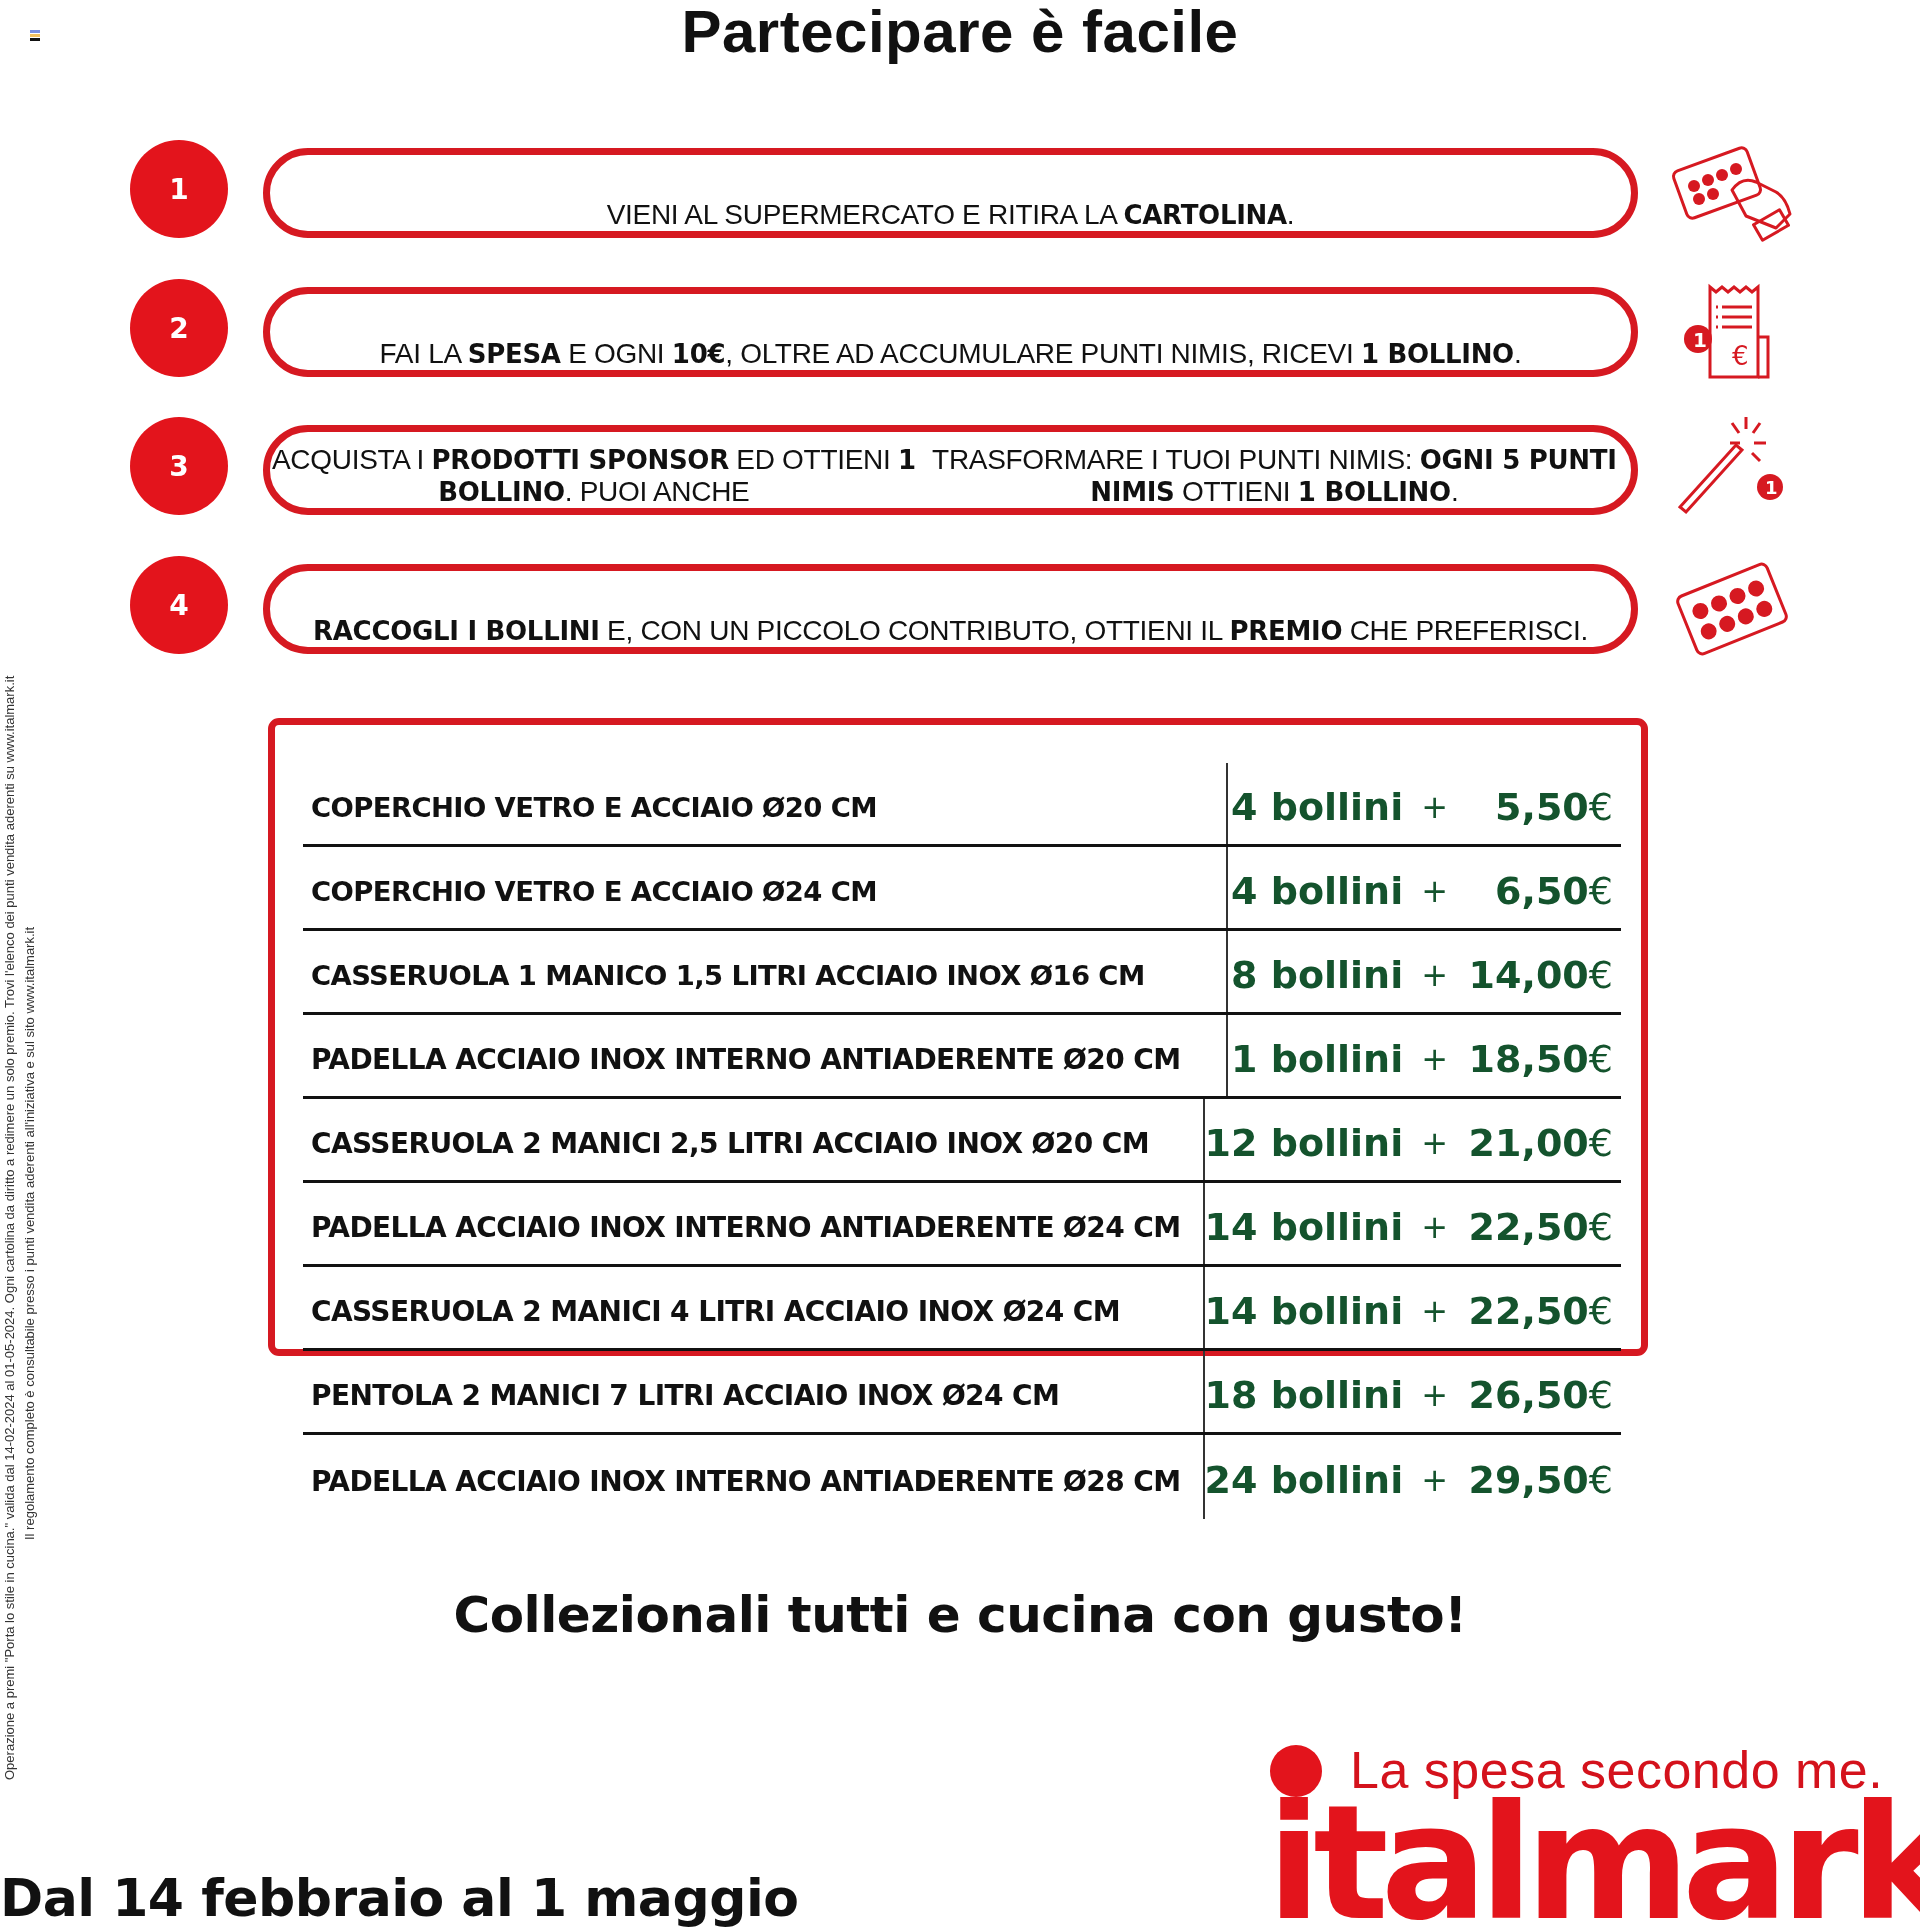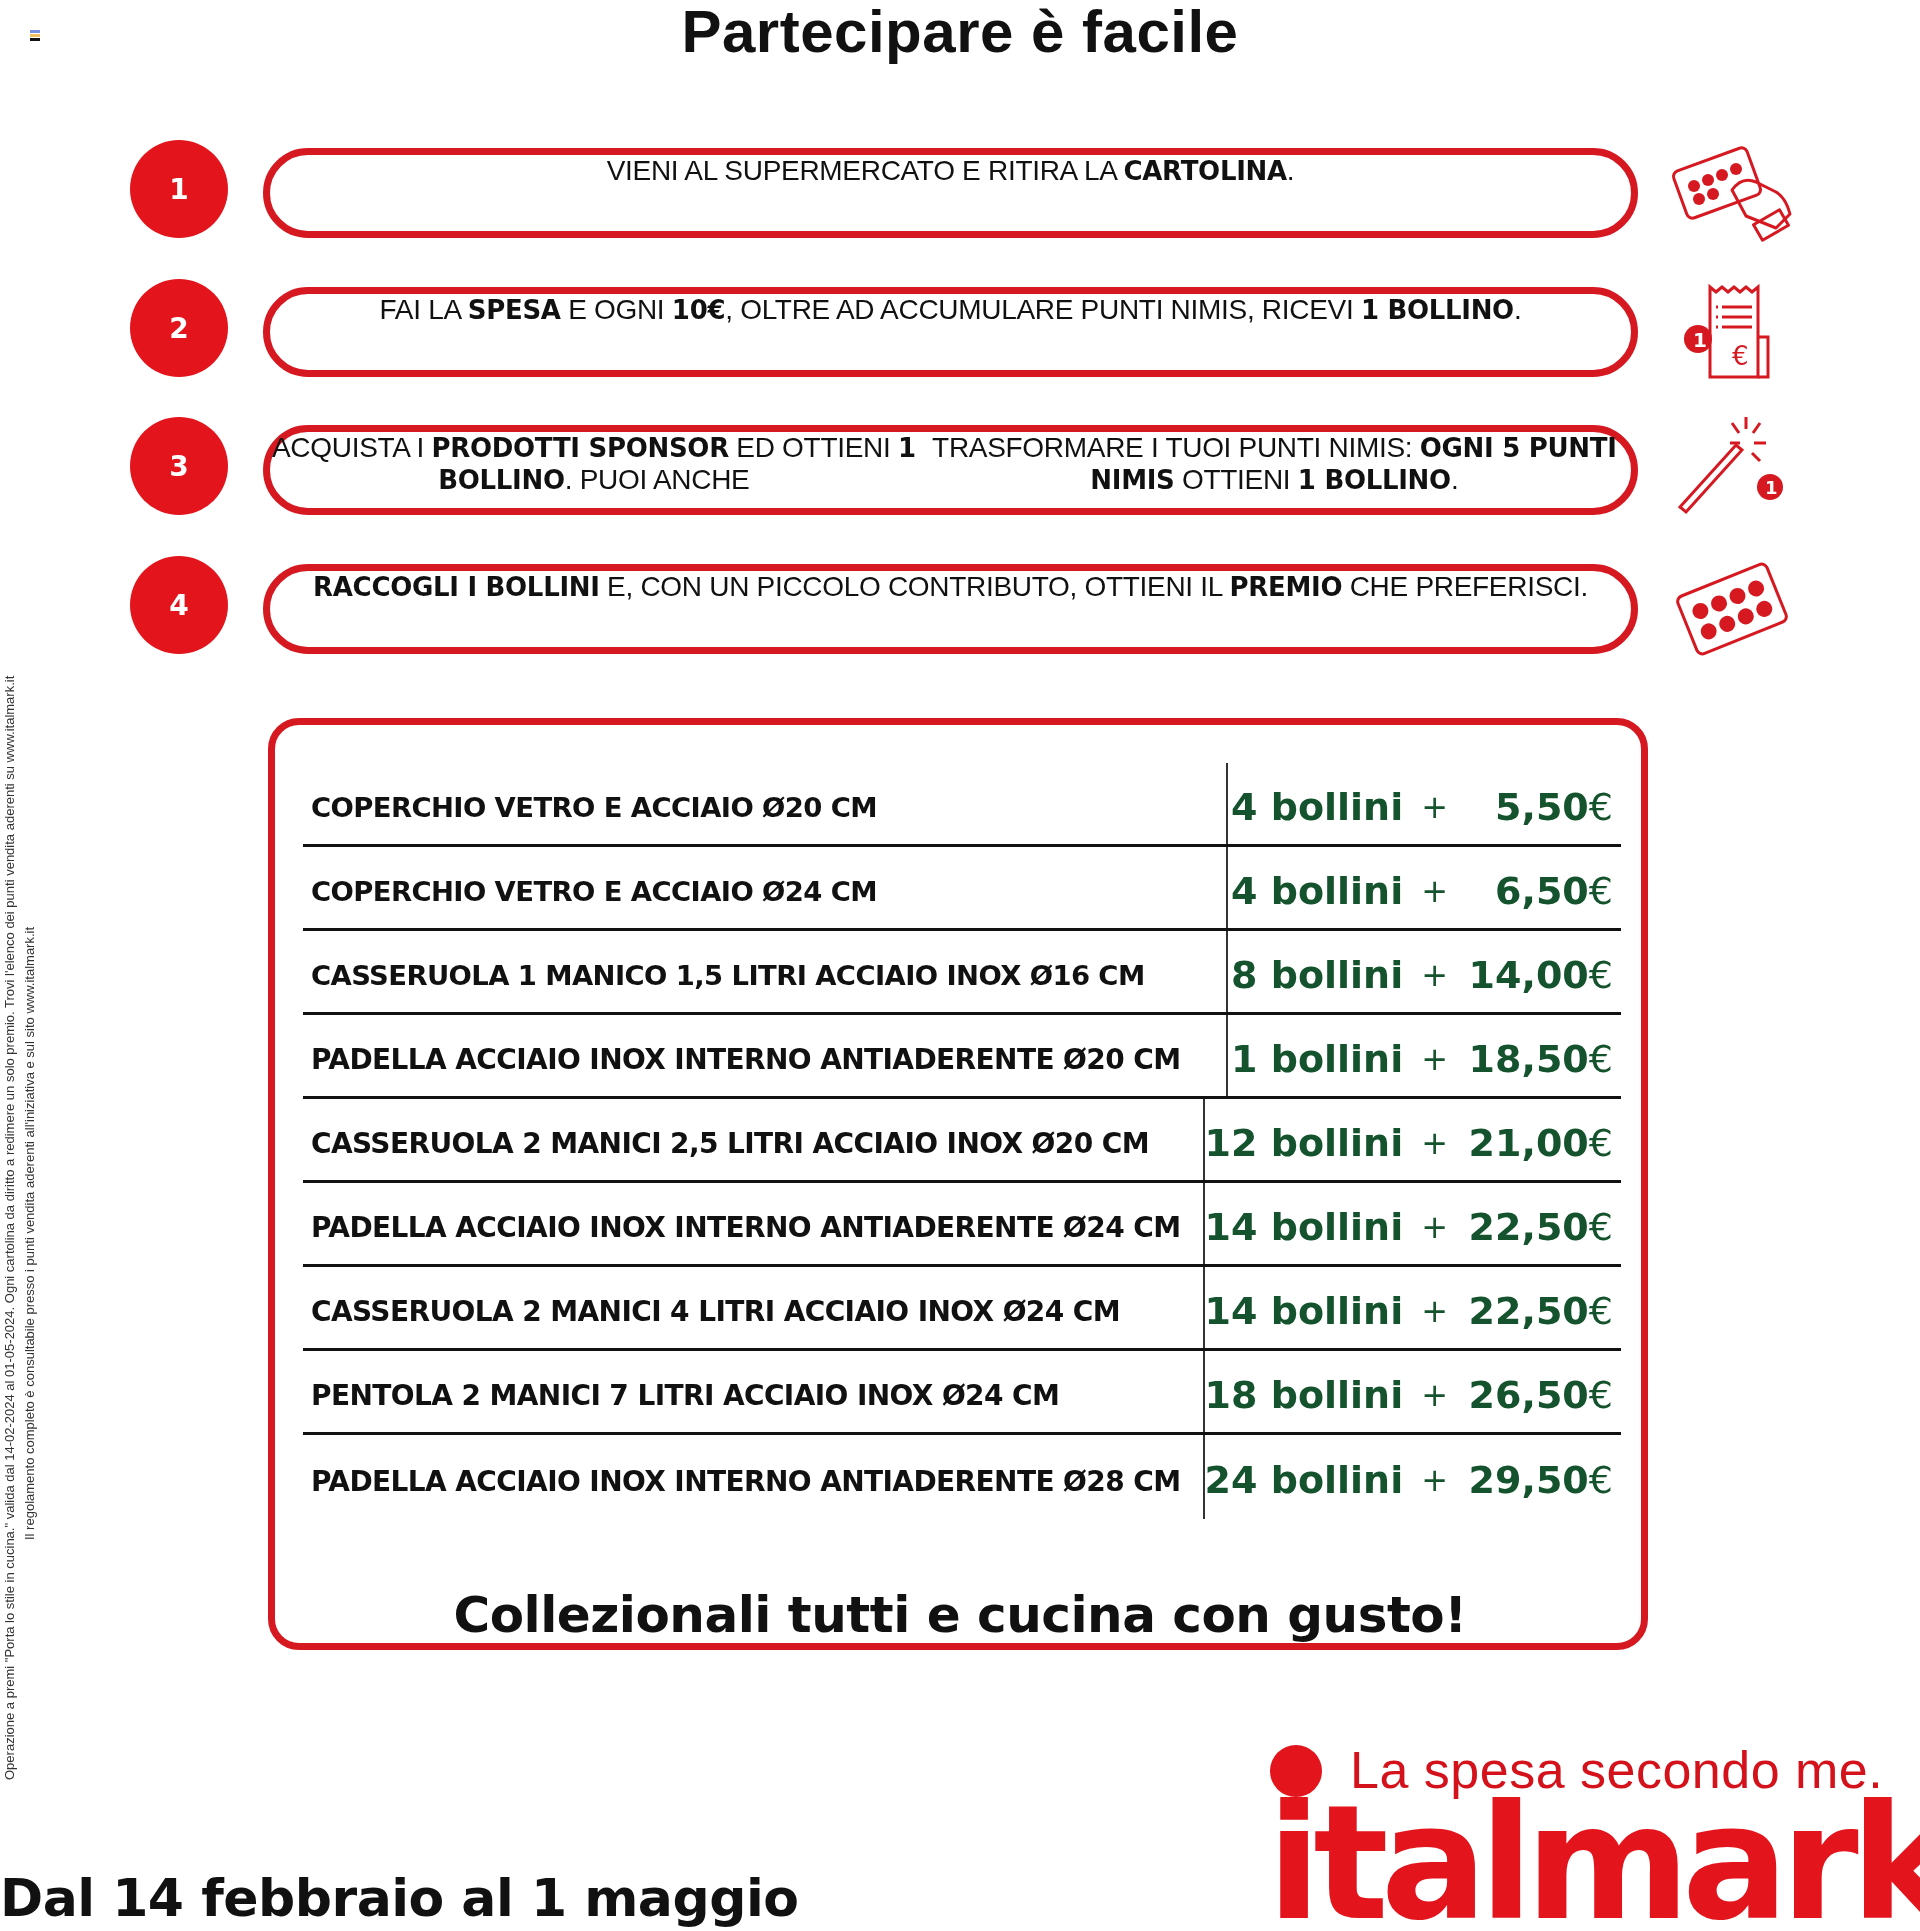--- a/index.html
+++ b/index.html
@@ -27,30 +27,30 @@
   .step { position: absolute; left: 130px; width: 1680px; height: 100px; }
   .step-num {
     position: absolute; left: 0; top: 2px; width: 98px; height: 98px; border-radius: 50%;
     background: #e3141c; color: #fff; font-weight: bold; font-size: 28px;
     display: flex; align-items: center; justify-content: center;
     font-family: "DejaVu Sans", sans-serif;
   }
   .step-pill {
     position: absolute; left: 133px; top: 10px; width: 1375px; height: 90px;
     border: 7px solid #d61921; border-radius: 45px; background: #fff;
-    display: flex; align-items: flex-start; justify-content: center; text-align: center;
+    display: flex; align-items: flex-end; justify-content: center; text-align: center;
     font-family: "Liberation Sans", sans-serif; font-size: 28px; color: #111; line-height: 32px;
     letter-spacing: -0.3px;
   }
   .step-pill b { font-family: "DejaVu Sans", sans-serif; font-weight: bold; font-size: 26px; }
   .step-icon { position: absolute; left: 1530px; top: 0; width: 140px; height: 110px; }
 
   .prize-box {
-    position: absolute; left: 268px; top: 718px; width: 1380px; height: 932px;
-    border: 7px solid #d61921; border-radius: 31px; background: #fff;
+    position: absolute; left: 268px; top: 718px; width: 1380px; height: 638px;
+    border: 7px solid #d61921; border-radius: 11px; background: #fff;
   }
   .prize-table { position: absolute; left: 28px; top: 38px; width: 1318px; }
   .prize-row { position: relative; height: 84px; border-bottom: 3px solid #111; display: flex; }
   .prize-row:last-child { border-bottom: none; }
   .prize-name {
     width: 925px; border-right: 2px solid #333; display: flex; align-items: center;
     padding-left: 8px; padding-top: 8px;
     font-family: "DejaVu Sans", sans-serif; font-weight: bold; font-size: 28px; letter-spacing: -0.6px;
     color: #111; white-space: nowrap; transform-origin: left center;
   }

